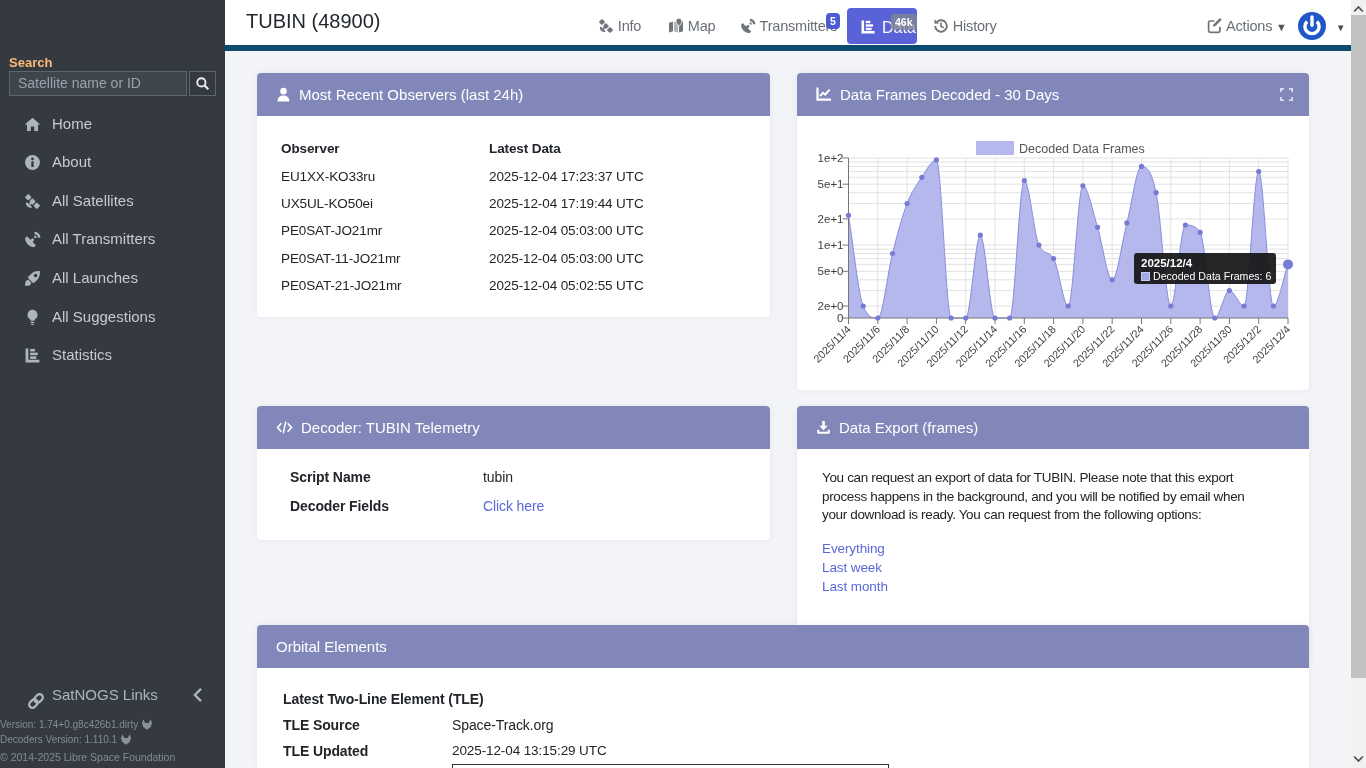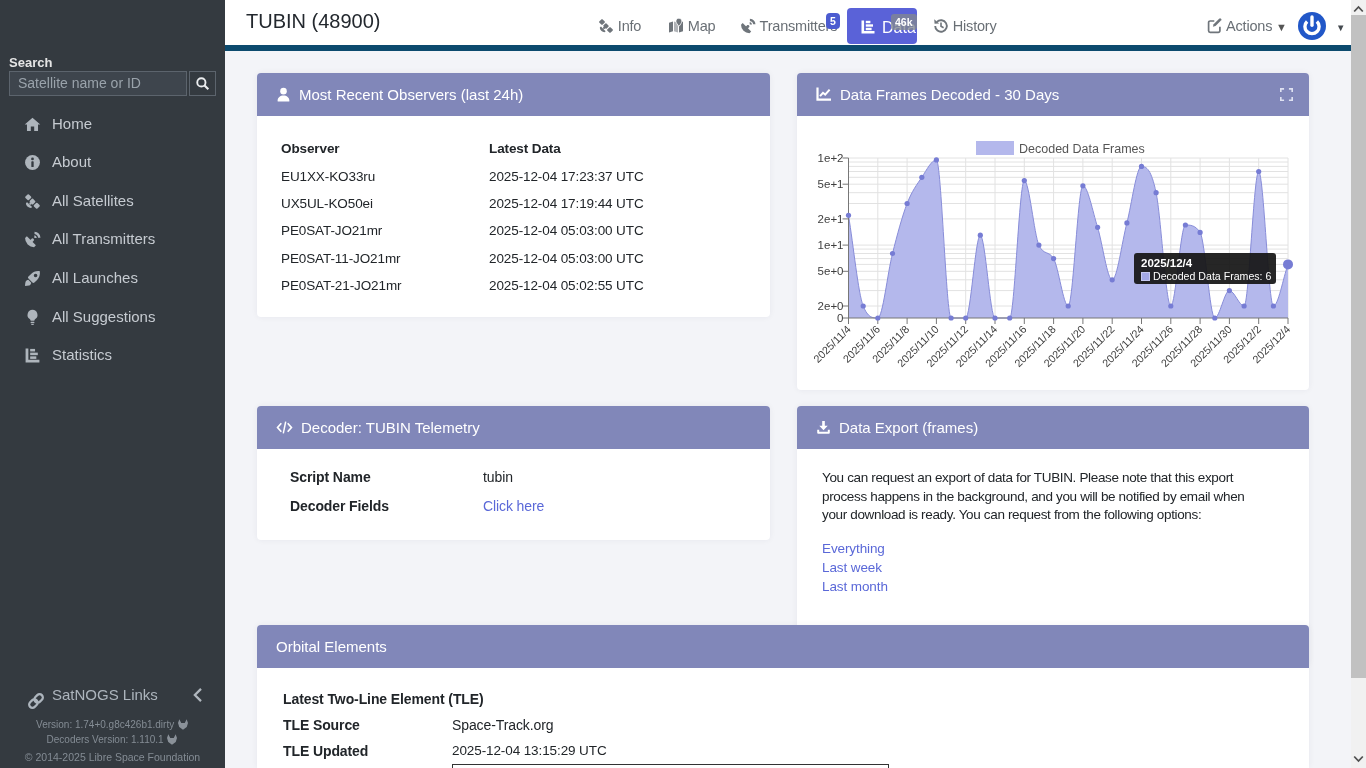--- a/index.html
+++ b/index.html
@@ -2,29 +2,29 @@
 <html><head>
 <meta charset="utf-8">
 <style>
 * { margin:0; padding:0; box-sizing:border-box; }
 html,body { width:1366px; height:768px; overflow:hidden; }
 body { font-family:"Liberation Sans",sans-serif; position:relative; background:#f3f4f8; }
 
 
 #sidebar { position:absolute; left:0; top:0; width:225px; height:768px; background:#343a40; z-index:10; }
 #logo { position:absolute; top:13px; left:0; width:225px; text-align:center; color:#f4f5f6; font-size:25px; font-weight:bold; letter-spacing:0.5px; }
-#searchlbl { position:absolute; top:55px; left:9px; font-size:13px; font-weight:bold; color:#e5e5e5; }
+#searchlbl { position:absolute; top:55px; left:9px; font-size:13px; font-weight:bold; color:#fdba74; }
 #searchbox { position:absolute; top:71px; left:9px; width:178px; height:25px; background:#3e454d; border:1px solid #5c646d; color:#9aa3ab; font-size:14px; padding-left:8px; line-height:23px; }
 #searchbtn { position:absolute; top:71px; left:189px; width:27px; height:25px; background:#343a40; border:1px solid #5c646d; }
 .nav-item { position:absolute; left:0; width:225px; height:38px; color:#c6cbd1; font-size:15px; line-height:38px; }
 .nav-item .ni-icon { position:absolute; left:24px; top:11px; width:17px; height:17px; line-height:0; }
 .nav-item .ni-icon svg { display:block; }
 .nav-item .ni-text { position:absolute; left:52px; }
 #snl { position:absolute; top:694px; left:0; width:225px; color:#adb5bd; font-size:15px; }
-.vtext { position:absolute; width:225px; text-align:center; color:#848c94; font-size:10px; }
+.vtext { position:absolute; width:225px; color:#848c94; font-size:10px; }
 
 
 #topbar { position:absolute; left:225px; top:0; width:1126px; height:51px; background:#fff; border-bottom:6px solid #0c4a6e; z-index:5; }
 #title { position:absolute; left:21px; top:10px; font-size:20px; color:#23282e; }
 .tnav { position:absolute; top:0; height:51px; font-size:14.5px; color:#696f75; letter-spacing:-0.2px; }
 #databtn { position:absolute; left:622px; top:8px; width:70px; height:36px; background:#5a62d8; border-radius:4px; color:#fff; }
 .badge5 { position:absolute; background:#4c5cd0; color:#fff; font-size:10.5px; font-weight:bold; border-radius:4px; padding:2px 4px; }
 .badge46 { position:absolute; background:rgba(130,136,143,0.78); color:#fff; font-size:10.5px; font-weight:bold; border-radius:3px; padding:2px 4px; }
 
 

